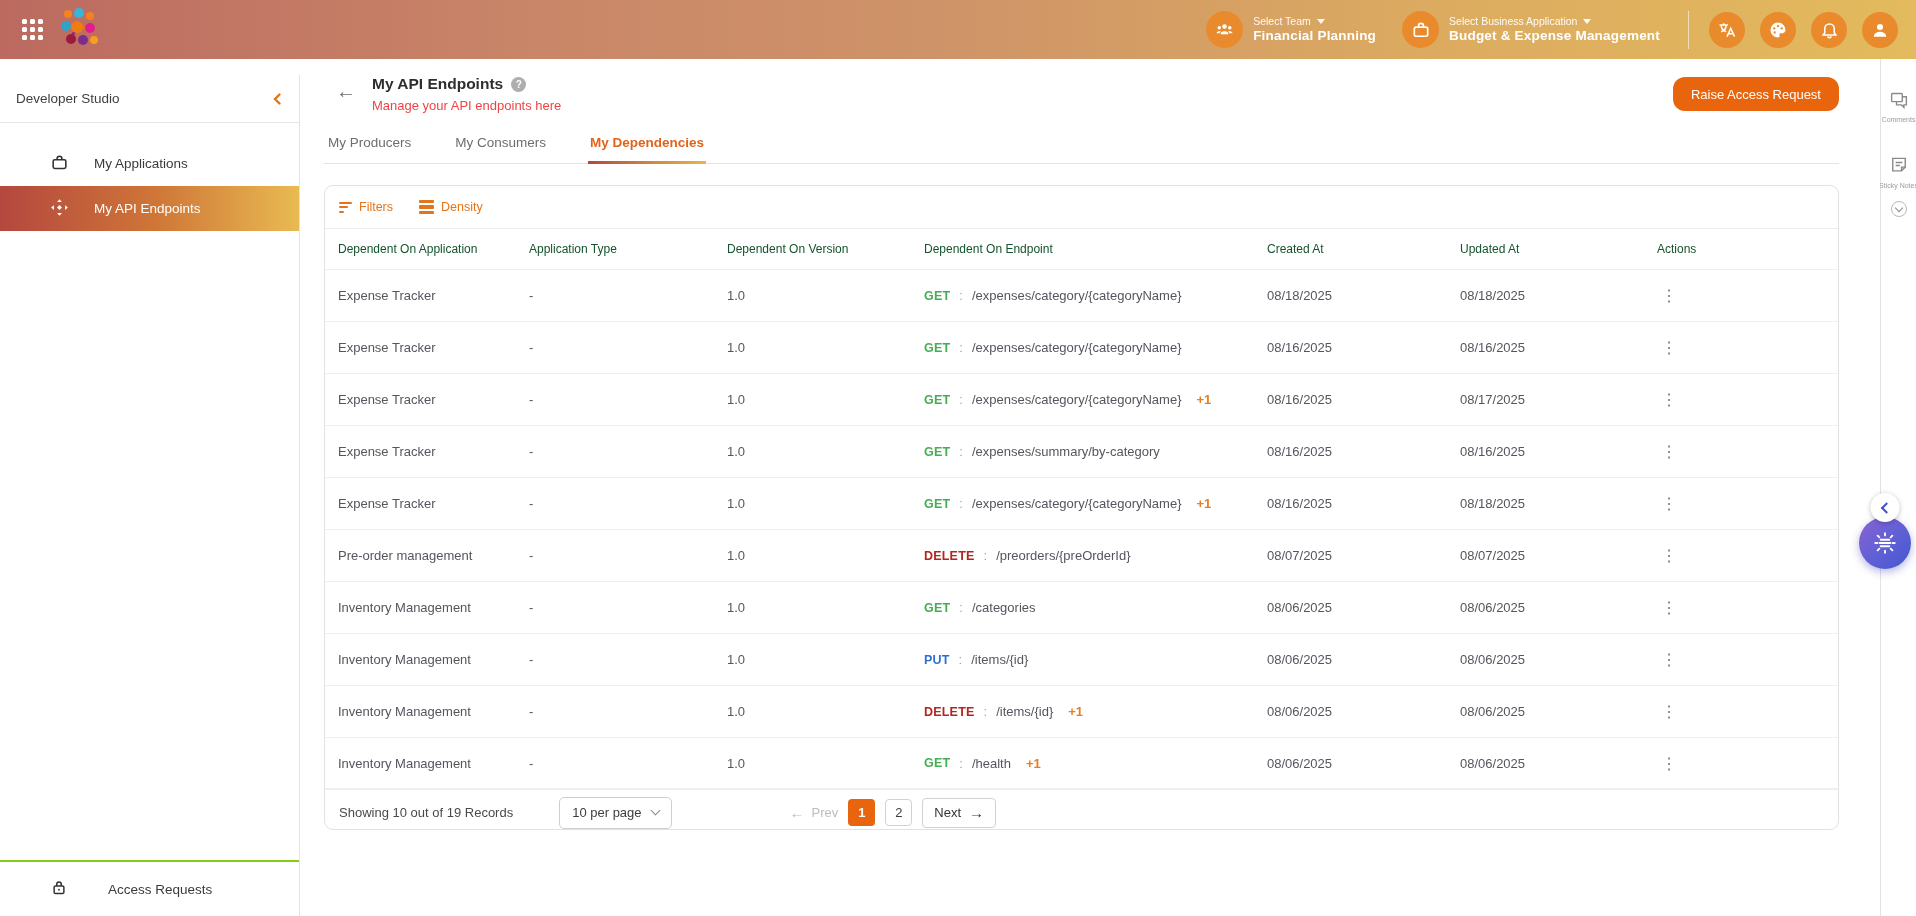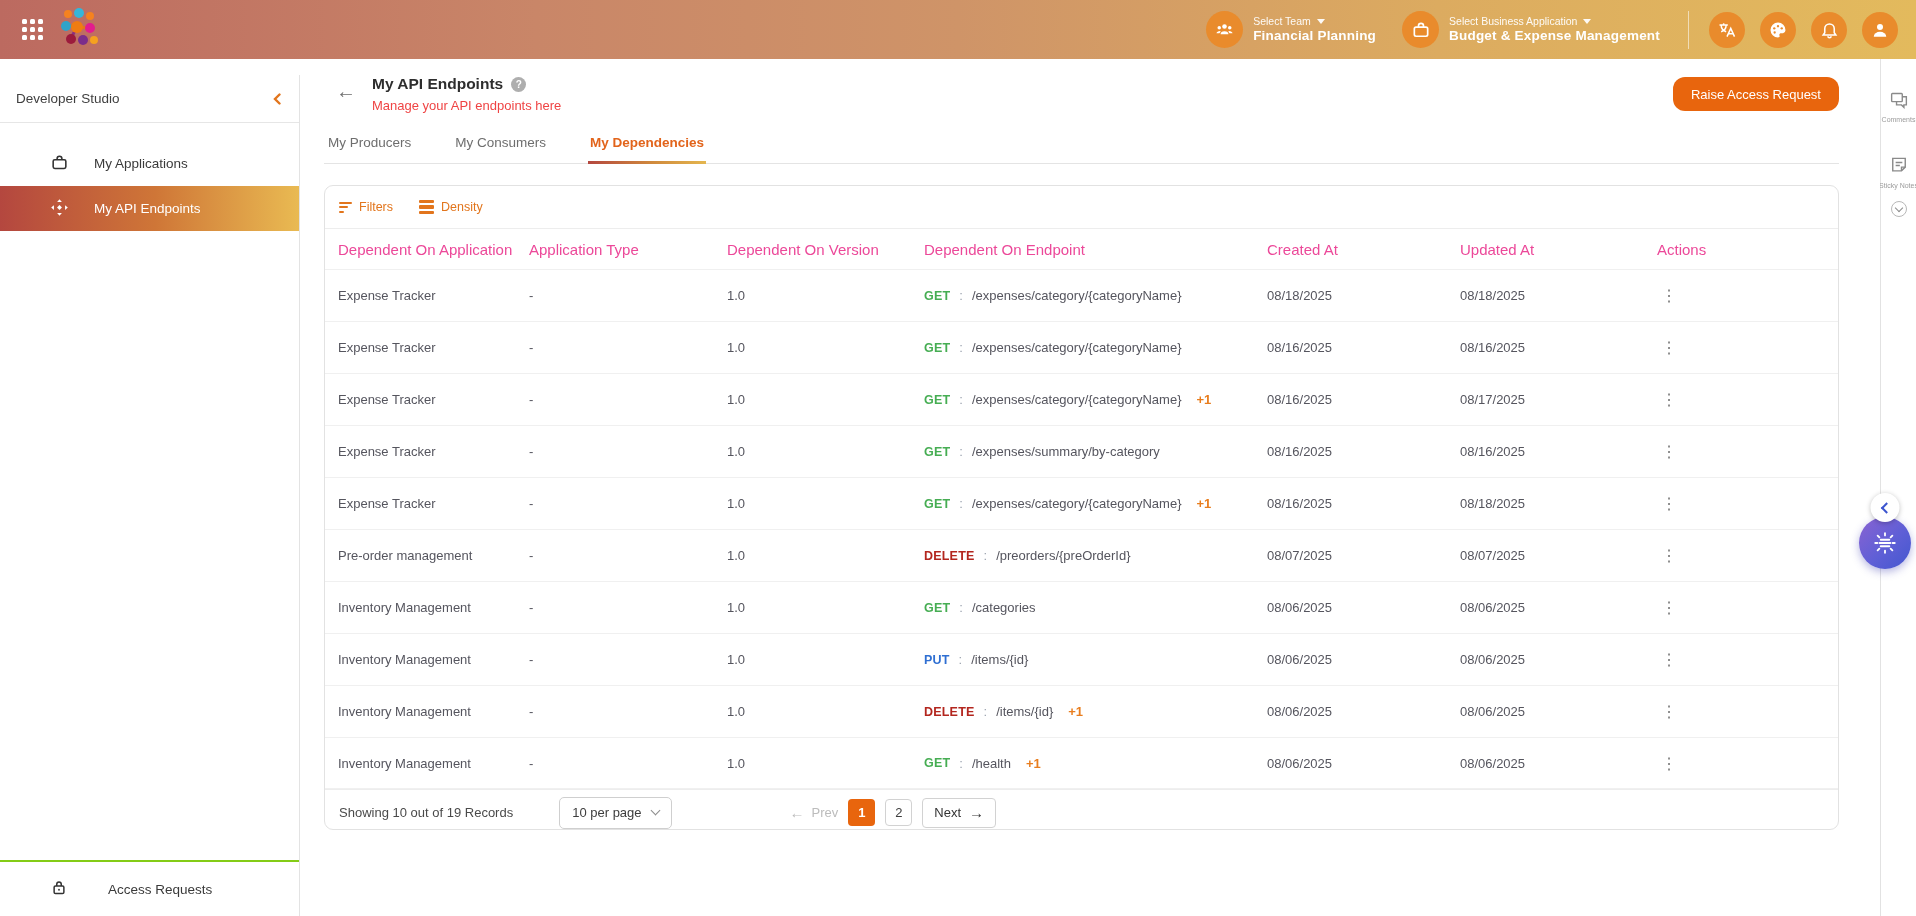--- a/index.html
+++ b/index.html
@@ -98,21 +98,21 @@
   .tool-right { margin-left:auto; display:flex; align-items:center; }
   .v-div { width:1px; height:22px; background:#dcdcdc; margin:0 16px; }
   .adv-filters { display:flex; align-items:center; gap:8px; font-size:13px; color:#4a4a4a; cursor:pointer; }
   .search-box { display:flex; align-items:center; gap:8px; }
   .search-box input { border:none; outline:none; font-size:13.5px; color:#444; width:172px;
     font-family:inherit; }
   .search-box input::placeholder { color:#a9b1bb; }
 
   .thead, .trow { display:grid;
     grid-template-columns:204px 198px 197px 343px 193px 197px 1fr; align-items:center; }
-  .thead { height:40px; flex:none; font-size:15px; color:#ec4899; }
+  .thead { height:40px; flex:none; font-size:12px; color:#14532d; }
   .thead > div:first-child, .trow > div:first-child { padding-left:13px; }
   .tbody { flex:none; }
   .trow { height:52px; border-top:1px solid #f0f0f0; font-size:13px; color:#55555e; }
   .tbody .trow:last-child { border-bottom:1px solid #f0f0f0; }
   .endpoint { display:flex; align-items:center; gap:9px; }
   .method { font-weight:bold; font-size:12.5px; letter-spacing:.2px; }
   .m-GET { color:#46ad53; } .m-PUT { color:#2f6fd2; } .m-DELETE { color:#b3261e; }
   .ep-colon { color:#9ca3af; }
   .ep-path { color:#55555e; }
   .ep-extra { color:#e87d1e; font-weight:bold; margin-left:6px; cursor:pointer; }

